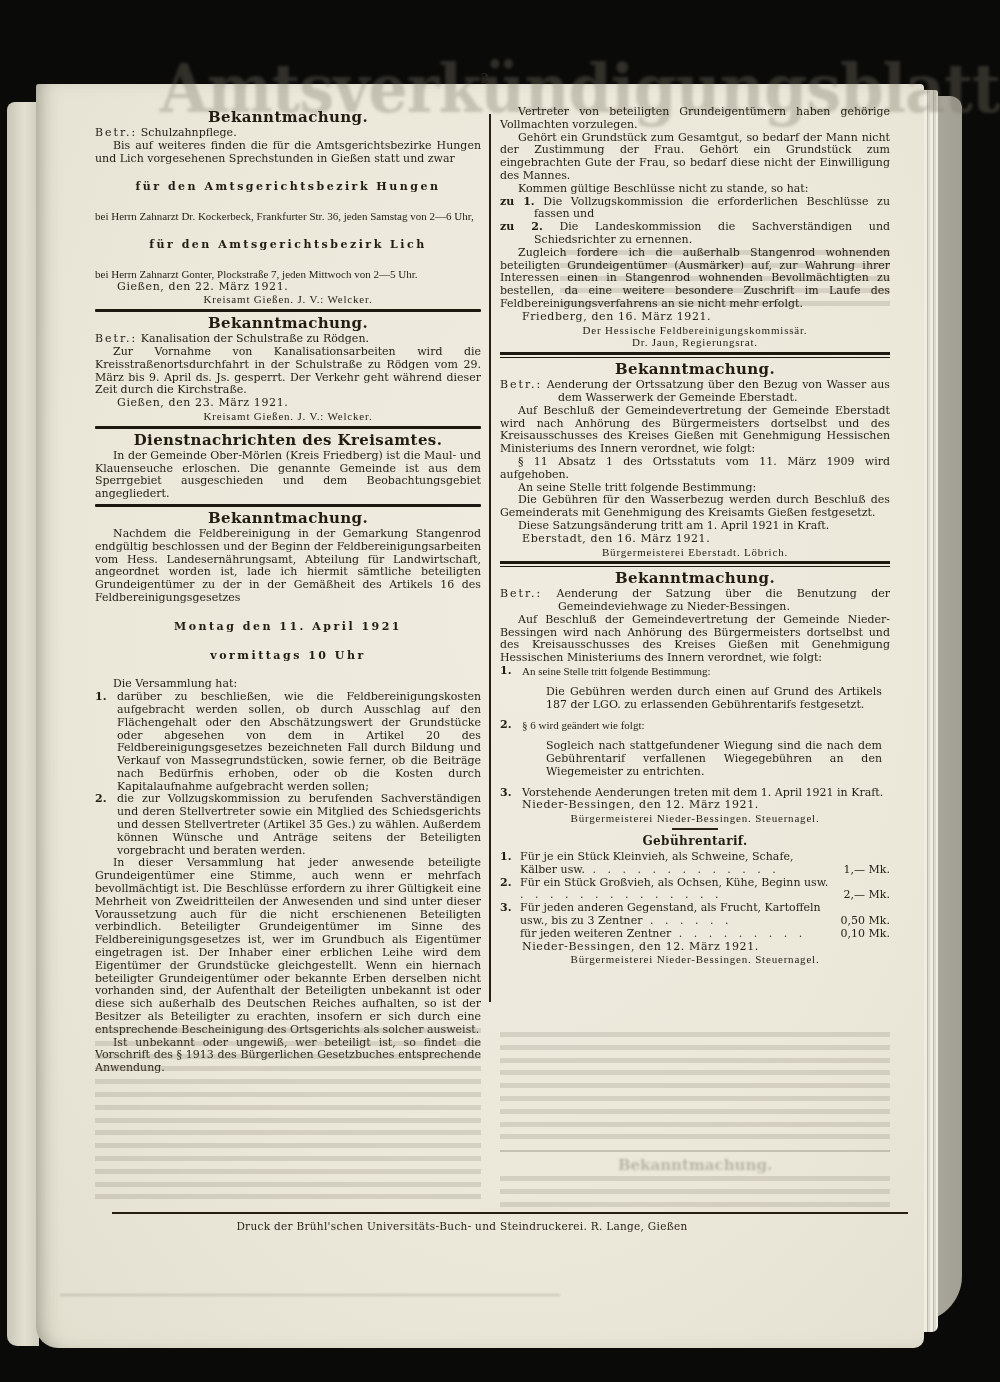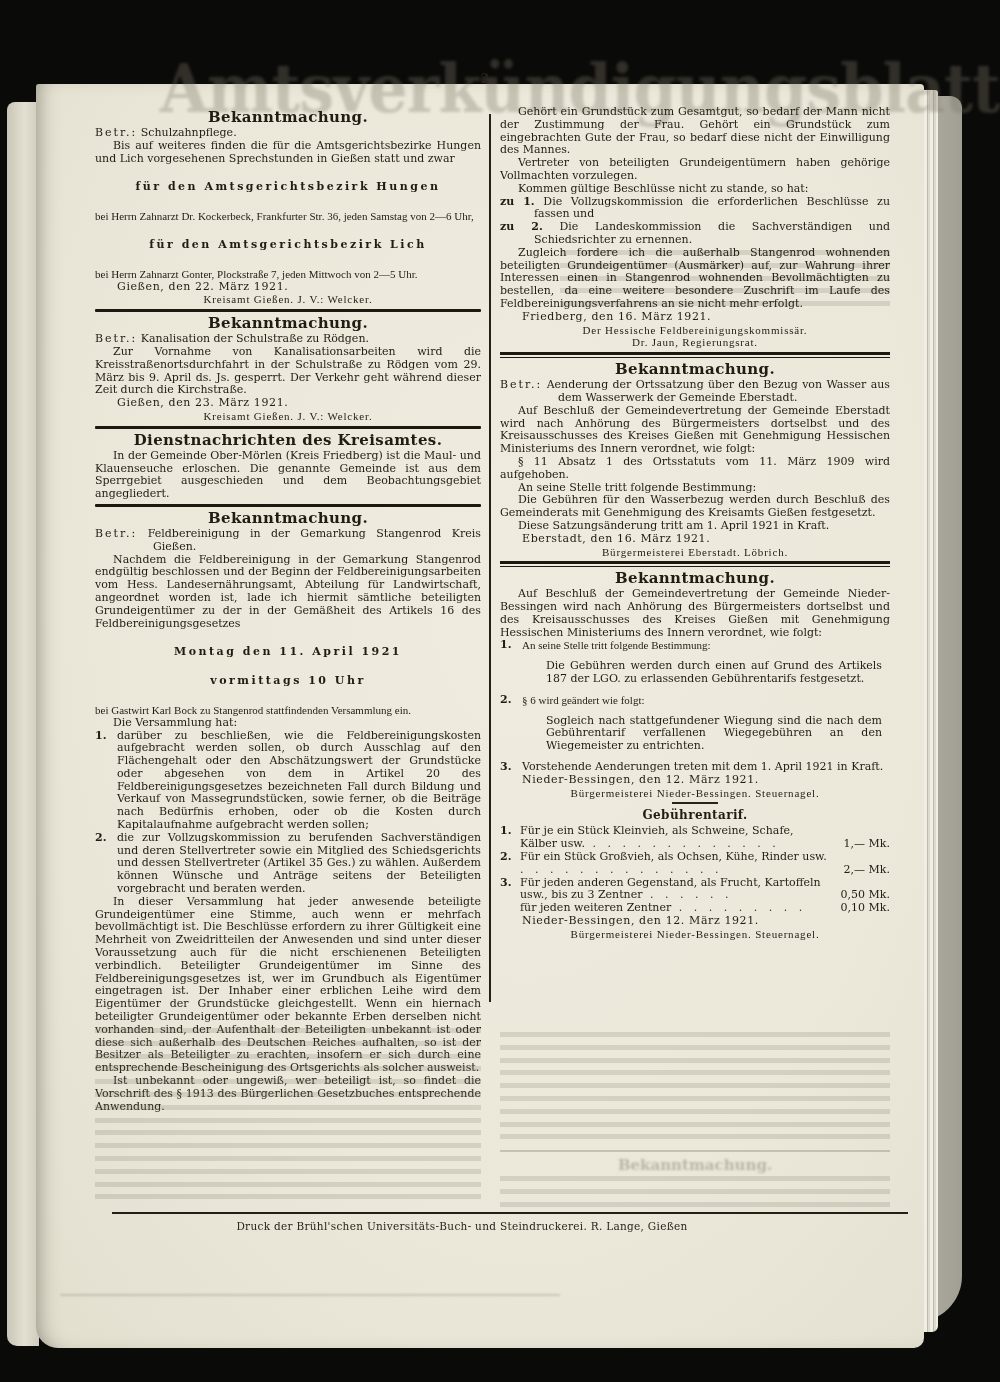--- a/index.html
+++ b/index.html
@@ -109,44 +109,42 @@
     <div class="rule"></div>
 
     <div>
       <div class="sect-heading">Dienstnachrichten des Kreisamtes.</div>
       <p class="p">In der Gemeinde Ober-Mörlen (Kreis Friedberg) ist die Maul- und Klauenseuche erloschen. Die genannte Gemeinde ist aus dem Sperrgebiet ausgeschieden und dem Beobachtungsgebiet angegliedert.</p>
     </div>
     <div class="rule"></div>
 
     <div>
       <div class="sect-heading">Bekanntmachung.</div>
-      <p class="betr"><span class="lbl">Betr.:</span> <span>Feldbereinigung in der Gemarkung Stangenrod Kreis Gießen.</span></p>
       <p class="p">Nachdem die Feldbereinigung in der Gemarkung Stangenrod endgültig beschlossen und der Beginn der Feldbereinigungsarbeiten vom Hess. Landesernährungsamt, Abteilung für Landwirtschaft, angeordnet worden ist, lade ich hiermit sämtliche beteiligten Grundeigentümer zu der in der Gemäßheit des Artikels 16 des Feldbereinigungsgesetzes</p>
       <p class="cline">Montag den 11. April 1921</p>
       <p class="cline">vormittags 10 Uhr</p>
-      <p class="p0">bei Gastwirt Karl Bock zu Stangenrod stattfindenden Versammlung ein.</p>
       <p class="p">Die Versammlung hat:</p>
       <div class="li">
         <span class="num">1.</span>
         <div class="li-body">darüber zu beschließen, wie die Feldbereinigungskosten aufgebracht werden sollen, ob durch Ausschlag auf den Flächengehalt oder den Abschätzungswert der Grundstücke oder abgesehen von dem in Artikel 20 des Feldbereinigungsgesetzes bezeichneten Fall durch Bildung und Verkauf von Massegrundstücken, sowie ferner, ob die Beiträge nach Bedürfnis erhoben, oder ob die Kosten durch Kapitalaufnahme aufgebracht werden sollen;</div>
       </div>
       <div class="li">
         <span class="num">2.</span>
         <div class="li-body">die zur Vollzugskommission zu berufenden Sachverständigen und deren Stellvertreter sowie ein Mitglied des Schiedsgerichts und dessen Stellvertreter (Artikel 35 Ges.) zu wählen. Außerdem können Wünsche und Anträge seitens der Beteiligten vorgebracht und beraten werden.</div>
       </div>
       <p class="p">In dieser Versammlung hat jeder anwesende beteiligte Grundeigentümer eine Stimme, auch wenn er mehrfach bevollmächtigt ist. Die Beschlüsse erfordern zu ihrer Gültigkeit eine Mehrheit von Zweidritteilen der Anwesenden und sind unter dieser Voraussetzung auch für die nicht erschienenen Beteiligten verbindlich. Beteiligter Grundeigentümer im Sinne des Feldbereinigungsgesetzes ist, wer im Grundbuch als Eigentümer eingetragen ist. Der Inhaber einer erblichen Leihe wird dem Eigentümer der Grundstücke gleichgestellt. Wenn ein hiernach beteiligter Grundeigentümer oder bekannte Erben derselben nicht vorhanden sind, der Aufenthalt der Beteiligten unbekannt ist oder diese sich außerhalb des Deutschen Reiches aufhalten, so ist der Besitzer als Beteiligter zu erachten, insofern er sich durch eine entsprechende Bescheinigung des Ortsgerichts als solcher ausweist.</p>
       <p class="p">Ist unbekannt oder ungewiß, wer beteiligt ist, so findet die Vorschrift des § 1913 des Bürgerlichen Gesetzbuches entsprechende Anwendung.</p>
     </div>
   </div>
 
   <div class="col col-right">
 
     <div>
+      <p class="p">Vertreter von beteiligten Grundeigentümern haben gehörige Vollmachten vorzulegen.</p>
       <p class="p">Gehört ein Grundstück zum Gesamtgut, so bedarf der Mann nicht der Zustimmung der Frau. Gehört ein Grundstück zum eingebrachten Gute der Frau, so bedarf diese nicht der Einwilligung des Mannes.</p>
-      <p class="p">Vertreter von beteiligten Grundeigentümern haben gehörige Vollmachten vorzulegen.</p>
       <p class="p">Kommen gültige Beschlüsse nicht zu stande, so hat:</p>
       <p class="zu"><b>zu 1.</b> <span>Die Vollzugskommission die erforderlichen Beschlüsse zu fassen und</span></p>
       <p class="zu"><b>zu 2.</b> <span>Die Landeskommission die Sachverständigen und Schiedsrichter zu ernennen.</span></p>
       <p class="p">Zugleich fordere ich die außerhalb Stangenrod wohnenden beteiligten Grundeigentümer (Ausmärker) auf, zur Wahrung ihrer Interessen einen in Stangenrod wohnenden Bevollmächtigten zu bestellen, da eine weitere besondere Zuschrift im Laufe des Feldbereinigungsverfahrens an sie nicht mehr erfolgt.</p>
       <p class="dateline">Friedberg, den 16. März 1921.</p>
       <p class="sigline">Der Hessische Feldbereinigungskommissär.</p>
       <p class="sigline">Dr. Jaun, Regierungsrat.</p>
     </div>
     <div class="rule-double"></div>
 
@@ -158,20 +156,21 @@
       <p class="p">An seine Stelle tritt folgende Bestimmung:</p>
       <p class="p">Die Gebühren für den Wasserbezug werden durch Beschluß des Gemeinderats mit Genehmigung des Kreisamts Gießen festgesetzt.</p>
       <p class="p">Diese Satzungsänderung tritt am 1. April 1921 in Kraft.</p>
       <p class="dateline">Eberstadt, den 16. März 1921.</p>
       <p class="sigline">Bürgermeisterei Eberstadt.   Löbrich.</p>
     </div>
     <div class="rule-double"></div>
 
     <div>
       <div class="sect-heading">Bekanntmachung.</div>
+      <p class="betr"><span class="lbl">Betr.:</span> <span>Aenderung der Satzung über die Benutzung der Gemeindeviehwage zu Nieder-Bessingen.</span></p>
       <p class="p">Auf Beschluß der Gemeindevertretung der Gemeinde Nieder-Bessingen wird nach Anhörung des Bürgermeisters dortselbst und des Kreisausschusses des Kreises Gießen mit Genehmigung Hessischen Ministeriums des Innern verordnet, wie folgt:</p>
       <div class="li">
         <span class="num">1.</span>
         <div class="li-body">
           <p class="p0">An seine Stelle tritt folgende Bestimmung:</p>
           <p class="sub">Die Gebühren werden durch einen auf Grund des Artikels 187 der LGO. zu erlassenden Gebührentarifs festgesetzt.</p>
         </div>
       </div>
       <div class="li">
         <span class="num">2.</span>
@@ -190,21 +189,21 @@
     <div class="dash-div"></div>
 
     <div>
       <div class="sect-heading" style="font-size:12px;">Gebührentarif.</div>
       <div class="titem">
         <span class="num">1.</span>
         <div class="tbody"><span>Für je ein Stück Kleinvieh, als Schweine, Schafe, Kälber usw.</span><span class="leader"> .  .  .  .  .  .  .  .  .  .  .  .  . </span><span class="tprice">1,— Mk.</span></div>
       </div>
       <div class="titem">
         <span class="num">2.</span>
-        <div class="tbody"><span>Für ein Stück Großvieh, als Ochsen, Kühe, Rinder usw.</span><span class="leader"> .  .  .  .  .  .  .  .  .  .  .  .  .  . </span><span class="tprice">2,— Mk.</span></div>
+        <div class="tbody"><span>Für ein Stück Großvieh, als Ochsen, Kühe, Beginn usw.</span><span class="leader"> .  .  .  .  .  .  .  .  .  .  .  .  .  . </span><span class="tprice">2,— Mk.</span></div>
       </div>
       <div class="titem">
         <span class="num">3.</span>
         <div class="tbody"><span>Für jeden anderen Gegenstand, als Frucht, Kartoffeln usw., bis zu 3 Zentner</span><span class="leader"> .  .  .  .  .  . </span><span class="tprice">0,50 Mk.</span></div>
       </div>
       <div class="titem">
         <span class="num"></span>
         <div class="tbody"><span>für jeden weiteren Zentner</span><span class="leader"> .  .  .  .  .  .  .  .  . </span><span class="tprice">0,10 Mk.</span></div>
       </div>
       <p class="dateline">Nieder-Bessingen, den 12. März 1921.</p>

